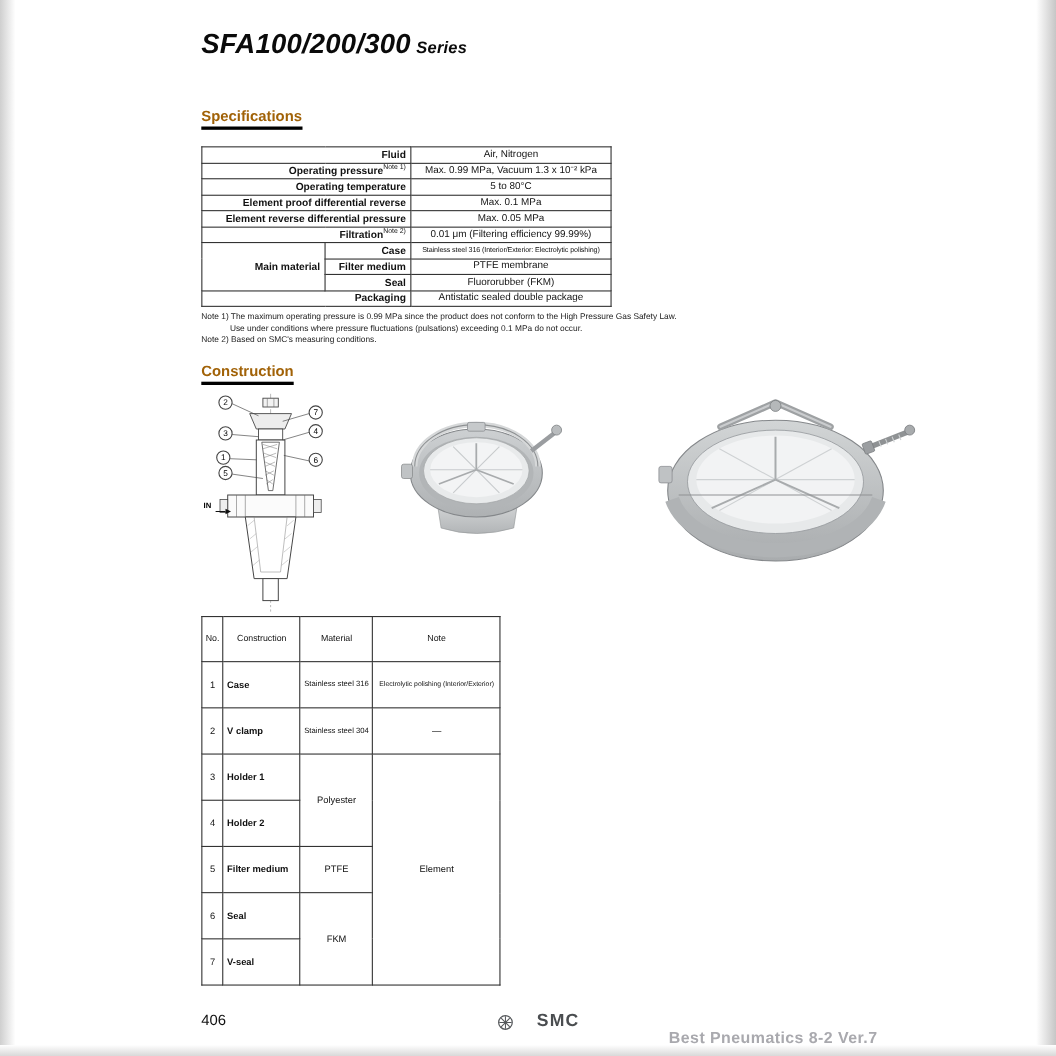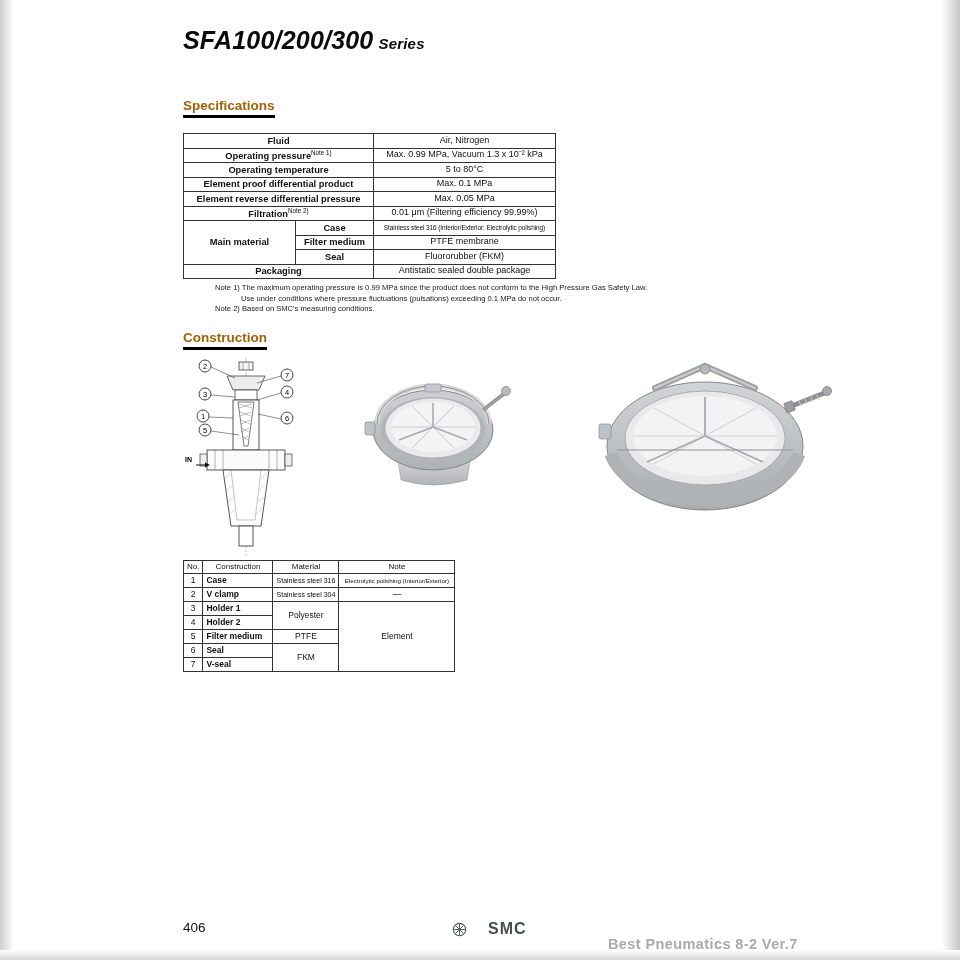--- a/index.html
+++ b/index.html
@@ -23,39 +23,39 @@
   .sec-heading { position:absolute; left:183px; font-size:13.5px; font-weight:bold;
                  border-bottom:3px solid #000; padding-bottom:2px; color:#a16207; }
   #spec-heading { top:98px; }
   #cons-heading { top:330px; }
 
   
   .spec-table { position:absolute; left:183px; top:133px; border-collapse:collapse;
                 table-layout:fixed; }
   .spec-table td { border:1px solid #333; padding:0 4px; height:14.5px;
                    font-size:9.3px; line-height:1.1; white-space:nowrap; overflow:hidden; }
-  .spec-table .label, .spec-table .mainlabel, .spec-table .sub { font-weight:bold; text-align:center; }
+  .spec-table .label, .spec-table .mainlabel, .spec-table .sub { font-weight:bold; text-align:right; }
   .spec-table .value { text-align:center; font-weight:normal; font-size:9px; }
   .spec-table .tiny  { font-size:6.5px; letter-spacing:-0.1px; }
   .spec-table sup { font-size:6.3px; font-weight:normal; }
 
   .notes { position:absolute; left:183px; top:283px; font-size:7.6px; line-height:1.4;
-           color:#222; white-space:nowrap;margin-left:32px; }
+           color:#222; white-space:nowrap; }
   .notes .indent { padding-left:26px; }
 
   
   .fig { position:absolute; }
   #drawing      { left:183px; top:356px; }
   #photo-small  { left:355px; top:378px; }
   #photo-large  { left:593px; top:362px; }
 
   
   .parts-table { position:absolute; left:183px; top:560px; border-collapse:collapse;
                  table-layout:fixed; text-align:center; }
-  .parts-table td { border:1px solid #333; padding:2px 3px; height:13px;
+  .parts-table td { border:1px solid #333; padding:16px 3px; height:13px;
                     font-size:8.5px; line-height:1.05; }
   .parts-table .head td { font-size:8px; }
   .parts-table .desc { text-align:left; font-weight:bold; white-space:nowrap; overflow:hidden; }
   .parts-table .sm   { font-size:7px; white-space:nowrap; overflow:hidden; }
   .parts-table .xs   { font-size:6.2px; white-space:nowrap; overflow:hidden; }
 
   
   .page-number { position:absolute; left:183px; top:920px; font-size:13.5px; color:#111; }
   .brand { position:absolute; left:452px; top:920px; display:flex; align-items:center; gap:21px; }
   .brand .name { font-weight:bold; font-size:16px; letter-spacing:1px; color:#4a4d50; }
@@ -92,21 +92,21 @@
     <td class="label" colspan="2">
       <span>Operating pressure</span><sup>Note 1)</sup>
     </td>
     <td class="value">Max. 0.99 MPa, Vacuum 1.3 x 10⁻² kPa</td>
   </tr>
   <tr>
     <td class="label" colspan="2">Operating temperature</td>
     <td class="value">5 to 80°C</td>
   </tr>
   <tr>
-    <td class="label" colspan="2">Element proof differential product</td>
+    <td class="label" colspan="2">Element proof differential reverse</td>
     <td class="value">Max. 0.1 MPa</td>
   </tr>
   <tr>
     <td class="label" colspan="2">Element reverse differential pressure</td>
     <td class="value">Max. 0.05 MPa</td>
   </tr>
   <tr>
     <td class="label" colspan="2">
       <span>Filtration</span><sup>Note 2)</sup>
     </td>

